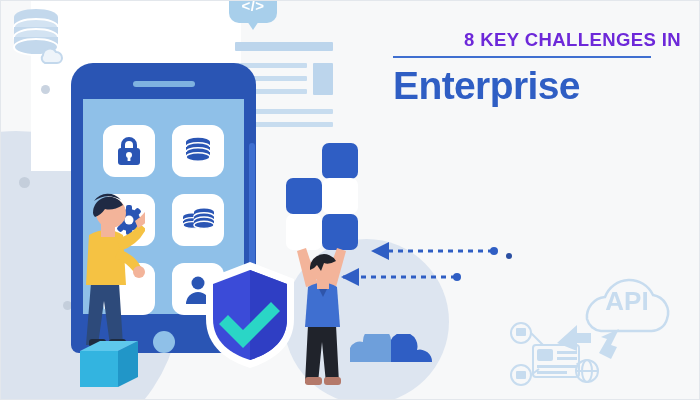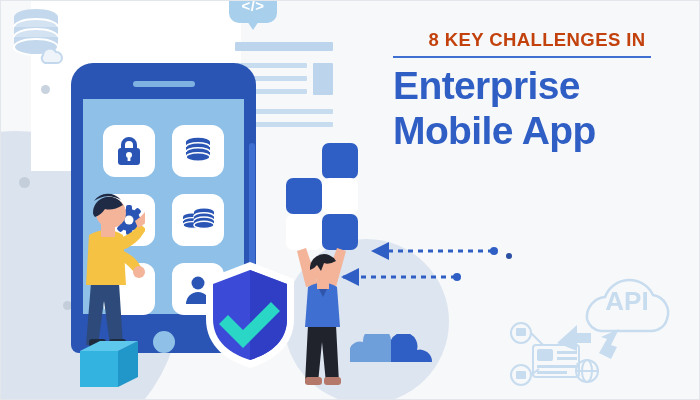--- a/index.html
+++ b/index.html
@@ -117,22 +117,22 @@
 
   
   #arrows{left:340px;top:232px;width:180px;height:62px;}
 
   
   #api-art{left:508px;top:262px;width:180px;height:135px;}
 
   
   #headline{left:392px;top:28px;width:288px;}
   #kicker{
-    color:#c2410c;font-size:18.5px;font-weight:bold;letter-spacing:.4px;
-    line-height:22px;white-space:nowrap;text-align:center;
+    color:#6d28d9;font-size:18.5px;font-weight:bold;letter-spacing:.4px;
+    line-height:22px;white-space:nowrap;text-align:right;
   }
   #kicker-rule{
     width:258px;height:2px;background:#3f6fd0;margin-top:5px;margin-bottom:5px;
   }
   .hl-line{
     font-size:39px;font-weight:bold;line-height:45px;letter-spacing:-0.6px;
     white-space:nowrap;
   }
   .hl-blue{color:#2f5ec4;}
   .hl-dark{color:#2f3337;}
@@ -364,16 +364,15 @@
         <rect x="7" y="65" width="10" height="8" rx="1"></rect>
         <rect x="7" y="108" width="10" height="8" rx="1"></rect>
       </g>
     </svg>
   </div>
 
   <div class="abs" id="headline">
     <div id="kicker">8 KEY CHALLENGES IN</div>
     <div id="kicker-rule"></div>
     <div class="hl-line hl-blue">Enterprise</div>
-    <div class="hl-line hl-blue">Mobile App</div>
   </div>
 
 </div>
 
 </body></html>

